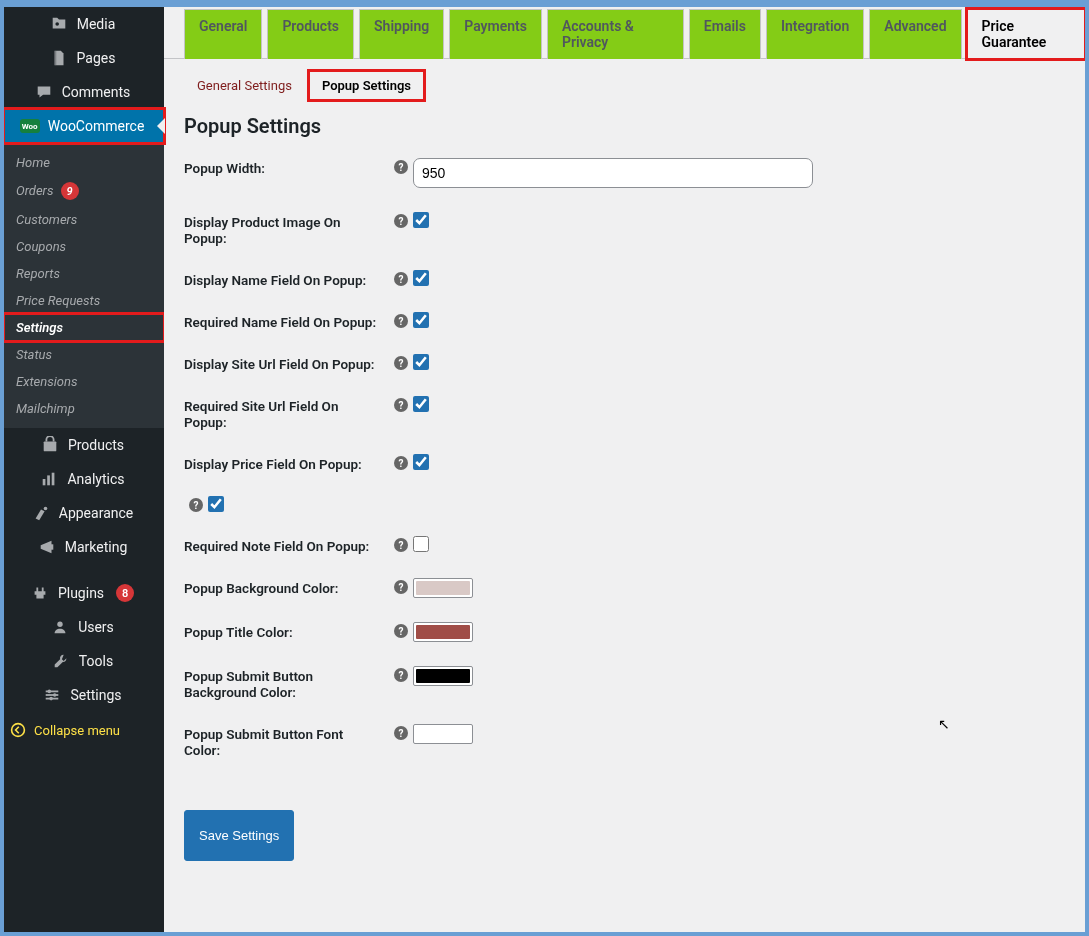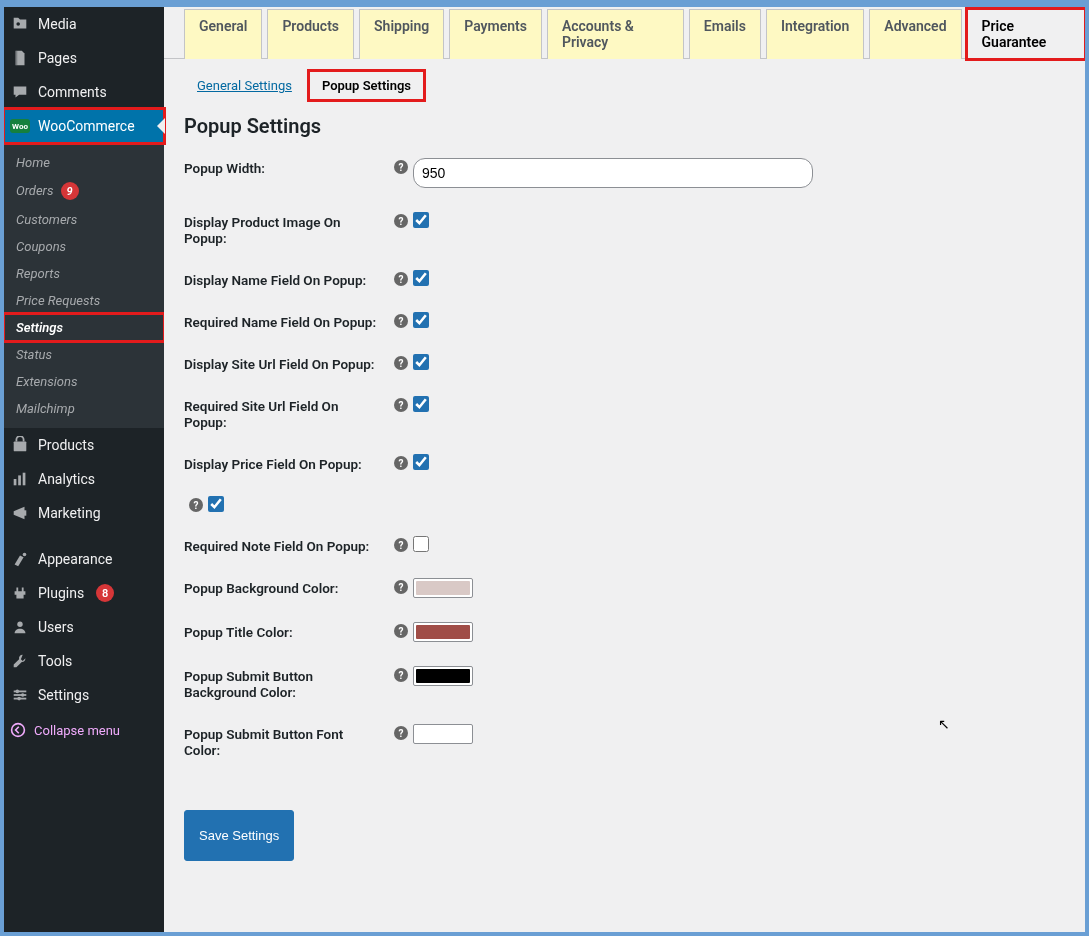--- a/index.html
+++ b/index.html
@@ -27,20 +27,21 @@
     font-size: 14px;
   }
   .sidebar-item {
     display: flex;
     align-items: center;
     padding: 7px 10px 7px 6px;
     color: #f0f0f1;
     cursor: pointer;
     position: relative;
     gap: 8px;
+    justify-content: center;
   }
   .sidebar-item .icon {
     width: 20px;
     height: 20px;
     display: inline-flex;
     align-items: center;
     justify-content: center;
     color: #a7aaad;
   }
   .sidebar-item.current {
@@ -101,21 +102,21 @@
     border-radius: 3px;
     color: #fff;
     font-size: 8px;
     font-weight: bold;
   }
   .collapse {
     padding: 10px 6px;
     display: flex;
     align-items: center;
     gap: 8px;
-    color: #f0abfc;
+    color: #fde047;
     cursor: pointer;
     font-size: 13px;
   }
 
   
   .main {
     flex: 1;
     background: #f0f0f1;
     overflow: auto;
   }
@@ -123,21 +124,21 @@
   
   .nav-tab-wrapper {
     display: flex;
     border-bottom: 1px solid #c3c4c7;
     padding-left: 20px;
     padding-top: 2px;
     gap: 5px;
   }
   .nav-tab {
     padding: 8px 14px;
-    background: #fef9c3;
+    background: #84cc16;
     border: 1px solid #c3c4c7;
     border-bottom: none;
     margin-bottom: -1px;
     cursor: pointer;
     font-size: 14px;
     color: #50575e;
     font-weight: 600;
   }
   .nav-tab.active {
     background: #f0f0f1;
@@ -151,21 +152,21 @@
     display: flex;
     gap: 4px;
     font-size: 13px;
   }
   .subsubsub a {
     padding: 4px 10px;
     text-decoration: none;
     border: 3px solid transparent;
     cursor: pointer;
   }
-  .subsubsub a.link { color: #0369a1; text-decoration: underline; }
+  .subsubsub a.link { color: #7f1d1d; }
   .subsubsub a.current {
     color: #000;
     font-weight: 600;
   }
 
   
   .content {
     padding: 0 20px 30px 20px;
   }
   h2.heading {
@@ -214,21 +215,21 @@
   .form-row .control {
     flex: 0 0 auto;
     display: flex;
     align-items: center;
     padding-top: 2px;
   }
   input[type=text] {
     width: 400px;
     padding: 4px 8px;
     border: 1px solid #8c8f94;
-    border-radius: 12px;
+    border-radius: 7px;
     font-size: 14px;
     background: #fff;
     height: 30px;
   }
   input[type=checkbox] {
     width: 16px;
     height: 16px;
     accent-color: #2271b1;
   }
   .color-swatch {
@@ -331,38 +332,38 @@
   <div class="sidebar-item">
     <span class="icon">
       <svg width="18" height="18" viewBox="0 0 20 20" fill="currentColor">
           <rect x="3" y="10" width="3" height="7"></rect>
           <rect x="8" y="6" width="3" height="11"></rect>
           <rect x="13" y="3" width="3" height="14"></rect>
         </svg>
     </span>
     <span>Analytics</span>
   </div>
+  <div class="sidebar-item">
+    <span class="icon">
+      <svg width="18" height="18" viewBox="0 0 20 20" fill="currentColor">
+          <path d="M4 16l6-10 4 2-6 10z"></path>
+          <circle cx="15" cy="5" r="2"></circle>
+        </svg>
+    </span>
+    <span>Appearance</span>
+  </div>
+
   <div class="sidebar-item" style="margin-bottom:12px">
     <span class="icon">
       <svg width="18" height="18" viewBox="0 0 20 20" fill="currentColor">
           <path d="M3 8l12-5v14L3 12z"></path>
           <rect x="14" y="7" width="3" height="6"></rect>
         </svg>
     </span>
     <span>Marketing</span>
-  </div>
-
-  <div class="sidebar-item">
-    <span class="icon">
-      <svg width="18" height="18" viewBox="0 0 20 20" fill="currentColor">
-          <path d="M4 16l6-10 4 2-6 10z"></path>
-          <circle cx="15" cy="5" r="2"></circle>
-        </svg>
-    </span>
-    <span>Appearance</span>
   </div>
   <div class="sidebar-item">
     <span class="icon">
       <svg width="18" height="18" viewBox="0 0 20 20" fill="currentColor">
           <path d="M6 4v4H4v4h2v4h8v-4h2V8h-2V4h-2v4H8V4z"></path>
         </svg>
     </span>
     <span>Plugins</span>
     <span class="badge">8</span>
   </div>

